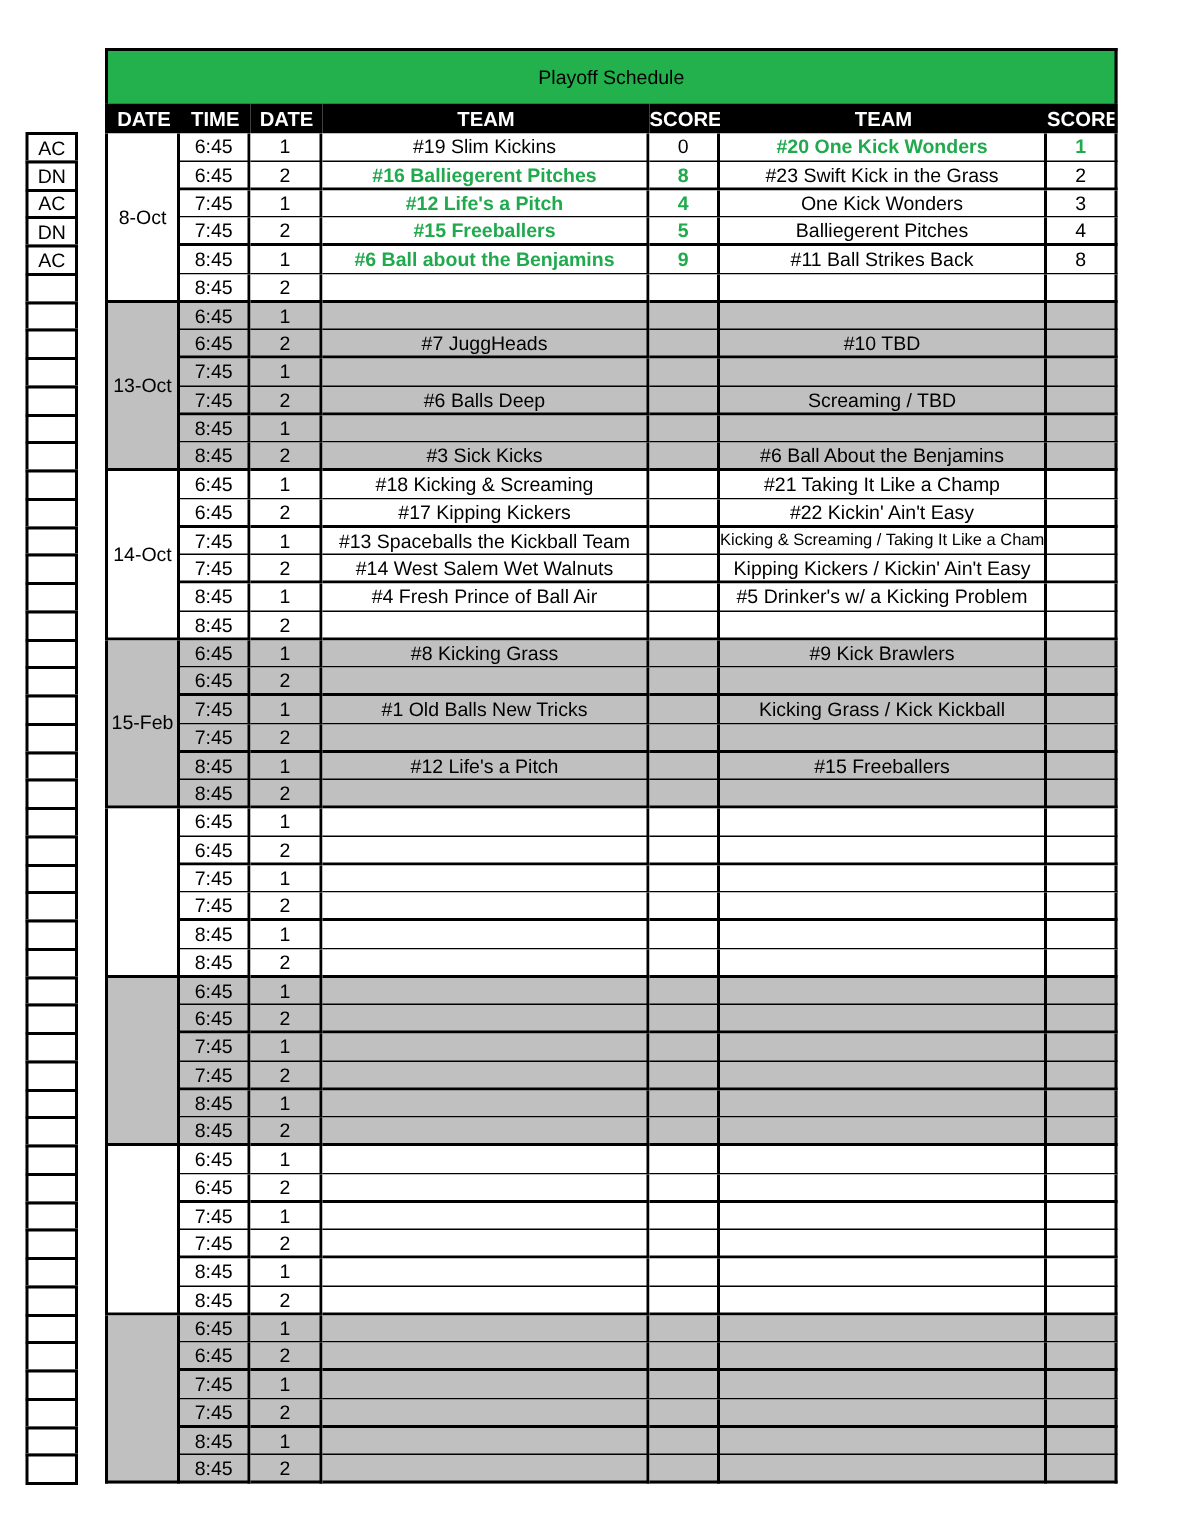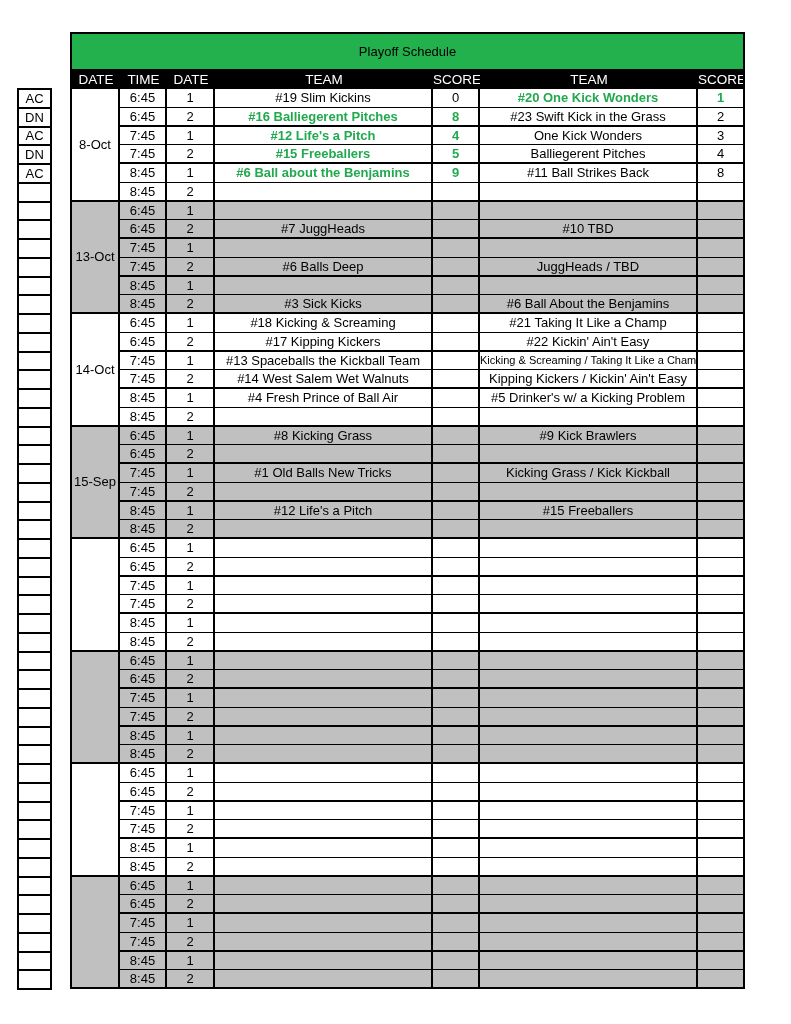--- a/index.html
+++ b/index.html
@@ -69,21 +69,21 @@
     border: 2px solid #000;
     border-bottom-width: 0;
     font-size: 27px;
     font-weight: 400;
     color: #000;
   }
   .head-row th {
     height: 20px;
     background: #000;
     color: #fff;
-    font-weight: normal;
+    font-weight: bold;
     font-size: 13.5px;
   }
   .head-row th:first-child { border-left: 2px solid #000; }
   .head-row th:last-child  { border-right: 2px solid #000; }
 
   .schedule tbody td {
     height: 18.75px;
     border-right: 2px solid #000;
     border-bottom: 1px solid #000;
     background: #fff;
@@ -252,21 +252,21 @@
           <td></td>
           <td></td>
           <td></td>
           <td></td>
         </tr>
         <tr class="g-gray pb">
           <td>7:45</td>
           <td>2</td>
           <td>#6 Balls Deep</td>
           <td></td>
-          <td>JuggHeads / TBD</td>
+          <td>Screaming / TBD</td>
           <td></td>
         </tr>
         <tr class="g-gray">
           <td>8:45</td>
           <td>1</td>
           <td></td>
           <td></td>
           <td></td>
           <td></td>
         </tr>
@@ -321,21 +321,21 @@
         </tr>
         <tr class="g-white pb">
           <td>8:45</td>
           <td>2</td>
           <td></td>
           <td></td>
           <td></td>
           <td></td>
         </tr>
         <tr class="g-gray">
-          <td rowspan="6" class="date-cell">15-Sep</td>
+          <td rowspan="6" class="date-cell">15-Feb</td>
           <td>6:45</td>
           <td>1</td>
           <td>#8 Kicking Grass</td>
           <td></td>
           <td>#9 Kick Brawlers</td>
           <td></td>
         </tr>
         <tr class="g-gray pb">
           <td>6:45</td>
           <td>2</td>

